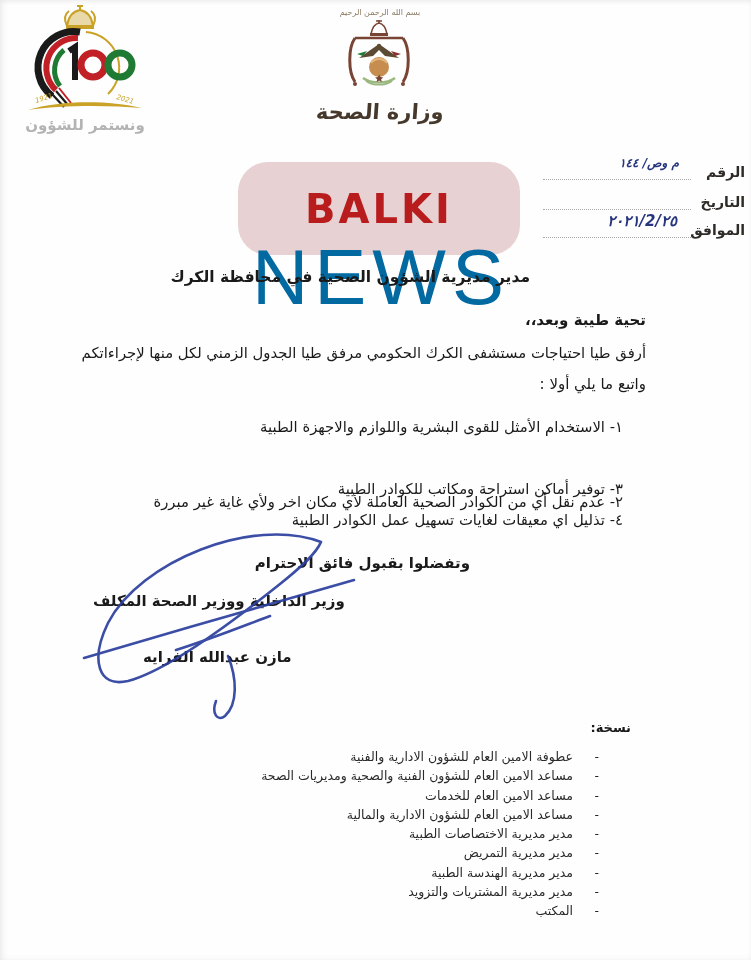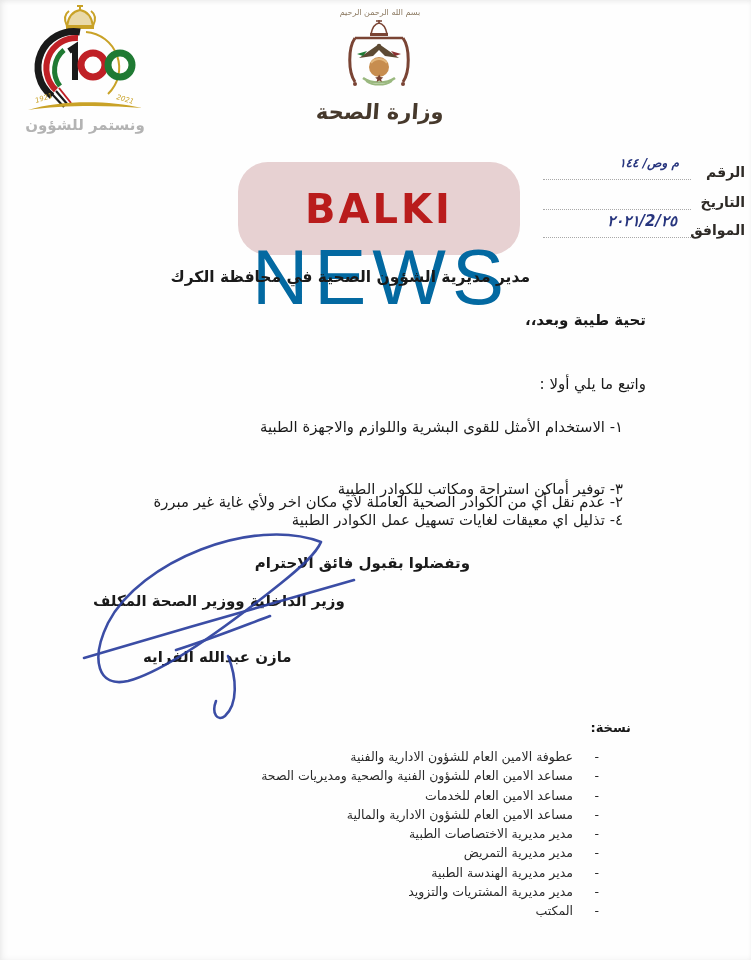--- a/index.html
+++ b/index.html
@@ -143,20 +143,21 @@
     </div>
     <div class="abs field-row" style="top:221px;">
       <span class="lbl">الموافق</span>
       <span class="dots"></span>
     </div>
     <div class="abs hand hand-num">م وص/ ١٤٤</div>
     <div class="abs hand hand-date" dir="ltr" style="direction:ltr;">٢٠٢١/2/٢٥</div>
 
     <div class="abs rtl recipient">مدير مديرية الشؤون الصحية في محافظة الكرك</div>
     <div class="abs rtl greeting">تحية طيبة وبعد،،</div>
+    <div class="abs rtl body-line1">أرفق طيا احتياجات مستشفى الكرك الحكومي مرفق طيا الجدول الزمني لكل منها لإجراءاتكم</div>
     <div class="abs rtl body-line2">واتبع ما يلي أولا :</div>
 
     <div class="abs rtl list-item" style="top:418px;">
       <span>١-</span>
       <span>الاستخدام الأمثل للقوى البشرية واللوازم والاجهزة الطبية</span>
     </div>
     <div class="abs rtl list-item" style="top:449px;margin-top:44px;">
       <span>٢-</span>
       <span>عدم نقل أي من الكوادر الصحية العاملة لأي مكان اخر ولأي غاية غير مبررة</span>
     </div>

